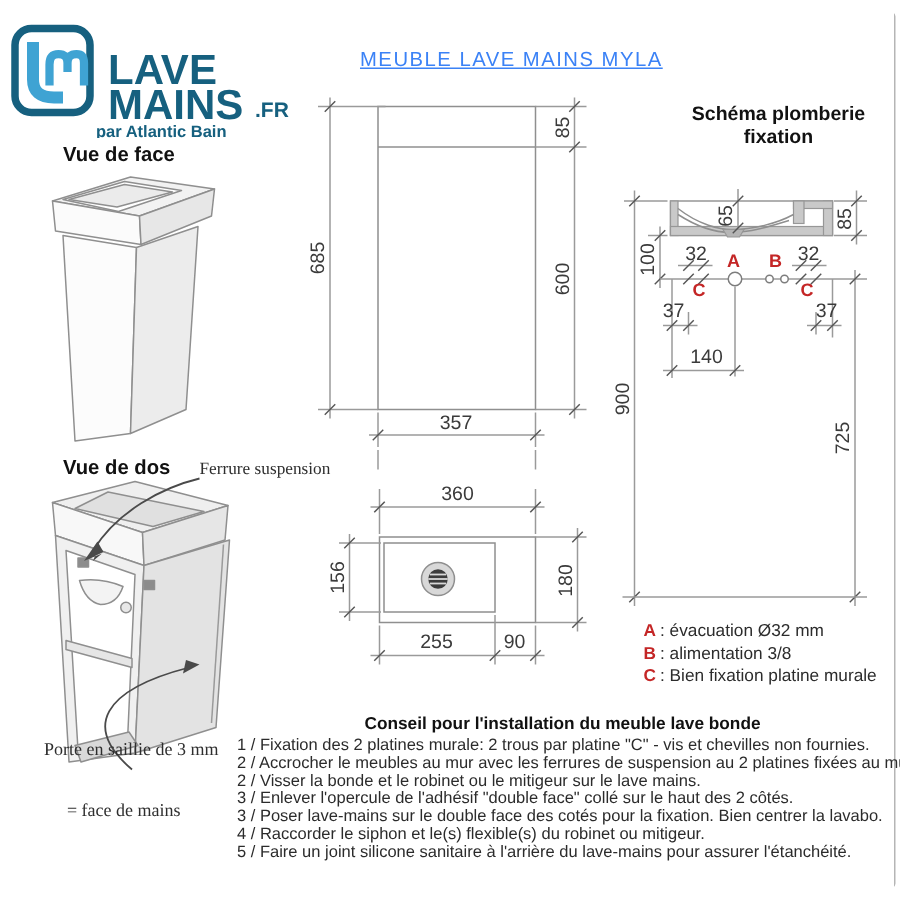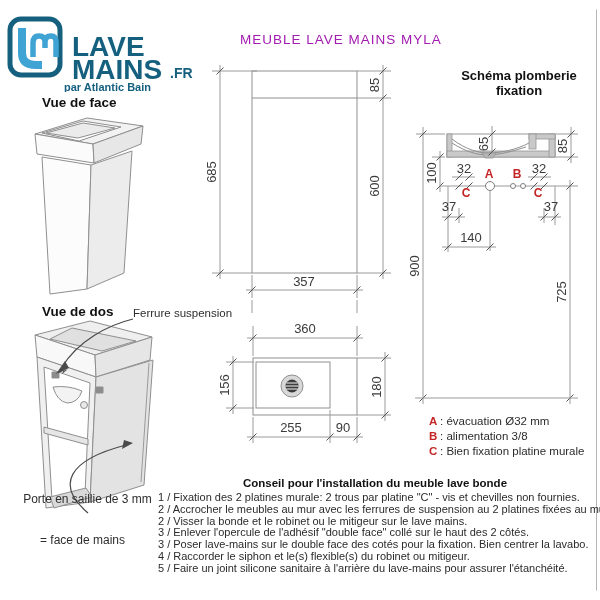--- a/index.html
+++ b/index.html
@@ -9,21 +9,21 @@
   .heading{font-weight:bold;color:#111;}
   .dimfont{font-size:13px;fill:#3b3b3b;font-family:"Liberation Sans","DejaVu Sans",sans-serif;}
   .redletter{fill:#c42626;font-weight:bold;font-size:12px;font-family:"Liberation Sans","DejaVu Sans",sans-serif;}
   .outline{stroke:#8f8f8f;fill:none;stroke-width:1;}
   .dimline{stroke:#9a9a9a;fill:none;stroke-width:1;}
   .tick{stroke:#555;stroke-width:1;}
   .grayfill{fill:#c9c9c9;stroke:#979797;stroke-width:0.8;}
   .legend-row{display:flex;font-size:11.5px;color:#2c2c2c;line-height:15px;}
   .legend-key{color:#c42626;font-weight:bold;width:11px;}
   .instr{font-size:11px;color:#2b2b2b;line-height:11.8px;white-space:nowrap;}
-  .annot{font-size:11.5px;color:#2e2e2e;}
+  .annot{font-size:11.5px;color:#2e2e2e;font-family:Liberation Serif, serif;}
   .border-right{position:absolute;left:596px;top:5px;width:1px;height:595px;background:#b5b5b5;}
 </style>
 </head>
 <body>
 
 <div id="page">
 
   <div class="border-right"></div>
 
   <svg class="abs" style="left:6px;top:12px;" width="200" height="80" viewBox="0 0 200 80">
@@ -31,21 +31,21 @@
       <rect x="4" y="7" width="50" height="56" rx="11" fill="#ffffff" stroke="#16607f" stroke-width="5"></rect>
       <path d="M16,16 V41 Q16,53 30,53 H36" fill="none" stroke="#3fa3d3" stroke-width="8"></path>
       <path d="M27,45 V31 Q27,24 33,24 Q39,24 39,30 V36 M39,30 Q39,24 45,24 Q50,24 50,30 V45" fill="none" stroke="#3fa3d3" stroke-width="5.5"></path>
     </g>
     <text x="66" y="44" font-size="28" font-weight="bold" fill="#16607f">LAVE</text>
     <text x="66" y="67" font-size="28" font-weight="bold" fill="#16607f">MAINS</text>
     <text x="164" y="66" font-size="14" font-weight="bold" fill="#16607f">.FR</text>
     <text x="58" y="79" font-size="11" font-weight="bold" fill="#16607f">par Atlantic Bain</text>
   </svg>
 
-  <div class="abs" style="left:240px;top:32px;font-size:13.5px;letter-spacing:1px;color:#a21caf;">MEUBLE LAVE MAINS MYLA</div>
+  <div class="abs" style="left:240px;top:32px;font-size:13.5px;letter-spacing:1px;color:#3b82f6;text-decoration:underline;">MEUBLE LAVE MAINS MYLA</div>
 
   <div class="abs heading" style="left:42px;top:95px;font-size:13.5px;">Vue de face</div>
   <div class="abs heading" style="left:42px;top:304px;font-size:13.5px;">Vue de dos</div>
 
   <svg class="abs" style="left:25px;top:110px;" width="130" height="190" viewBox="0 0 130 190">
     <g stroke="#8f8f8f" stroke-width="1" stroke-linejoin="round">
       <polygon points="10,24 62,8 118,16 68,34" fill="#f2f2f2"></polygon>
       <polygon points="17,23 58,11 96,17 54,31" fill="#ffffff"></polygon>
       <polygon points="21,23 58,13 90,18 53,28" fill="#ebebeb"></polygon>
       <polygon points="10,24 68,34 69,53 12,44" fill="#fbfbfb"></polygon>

